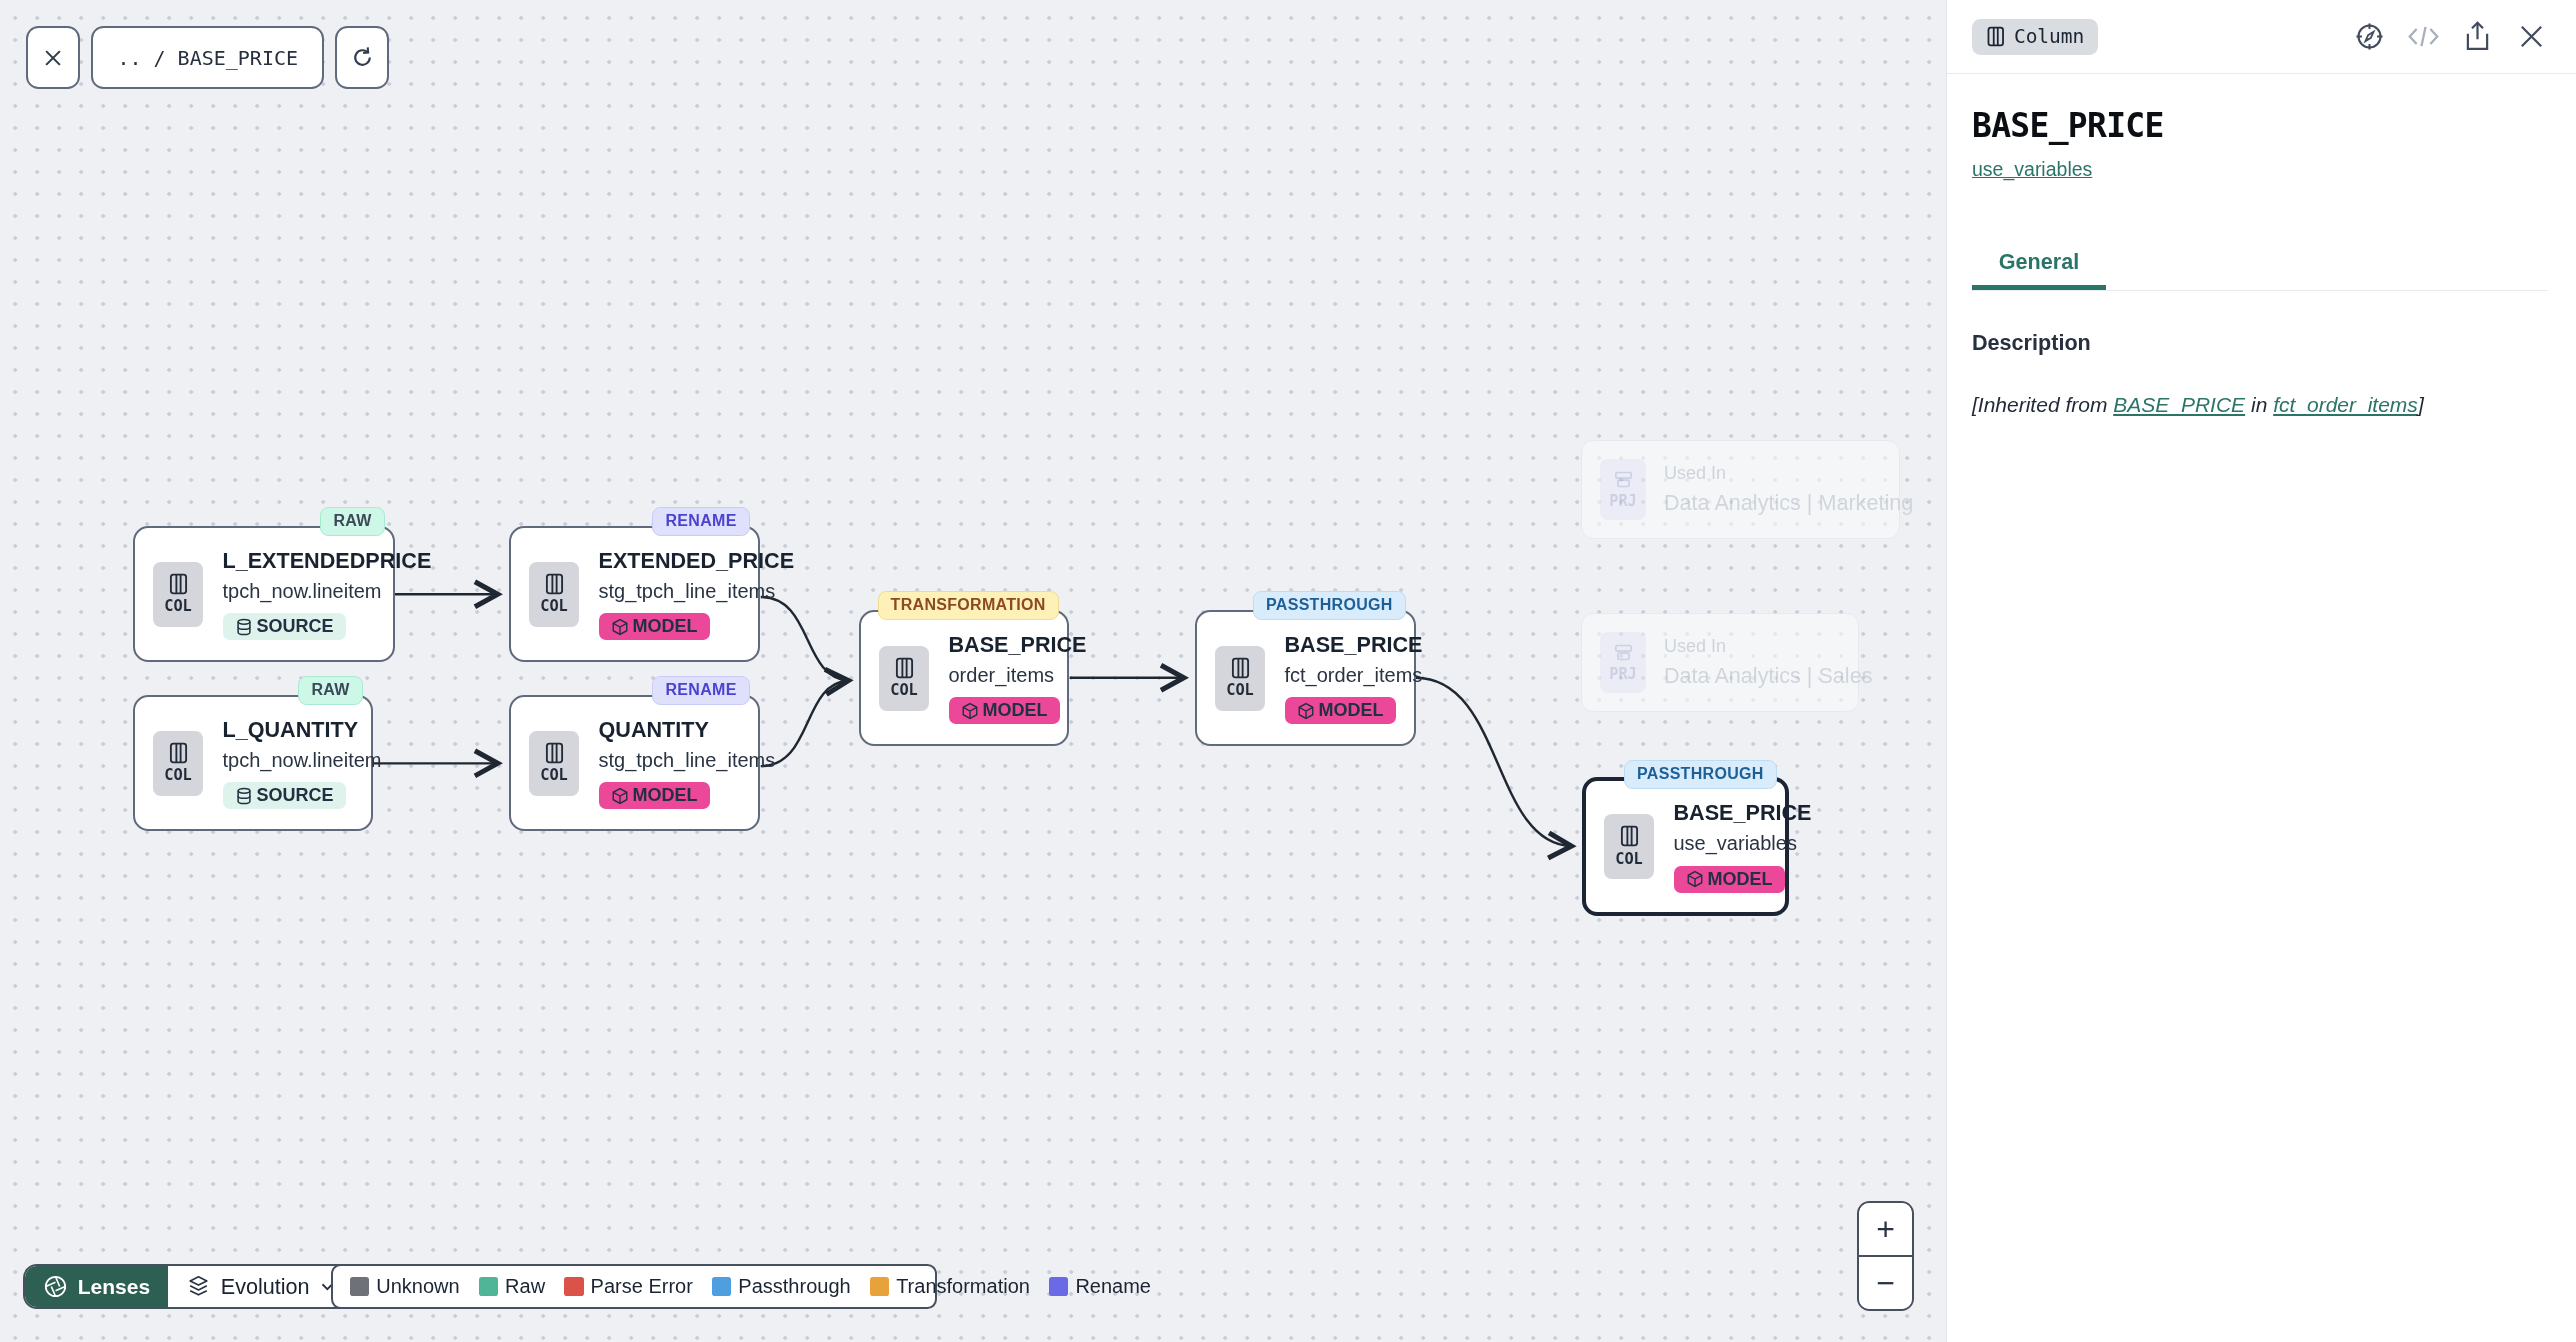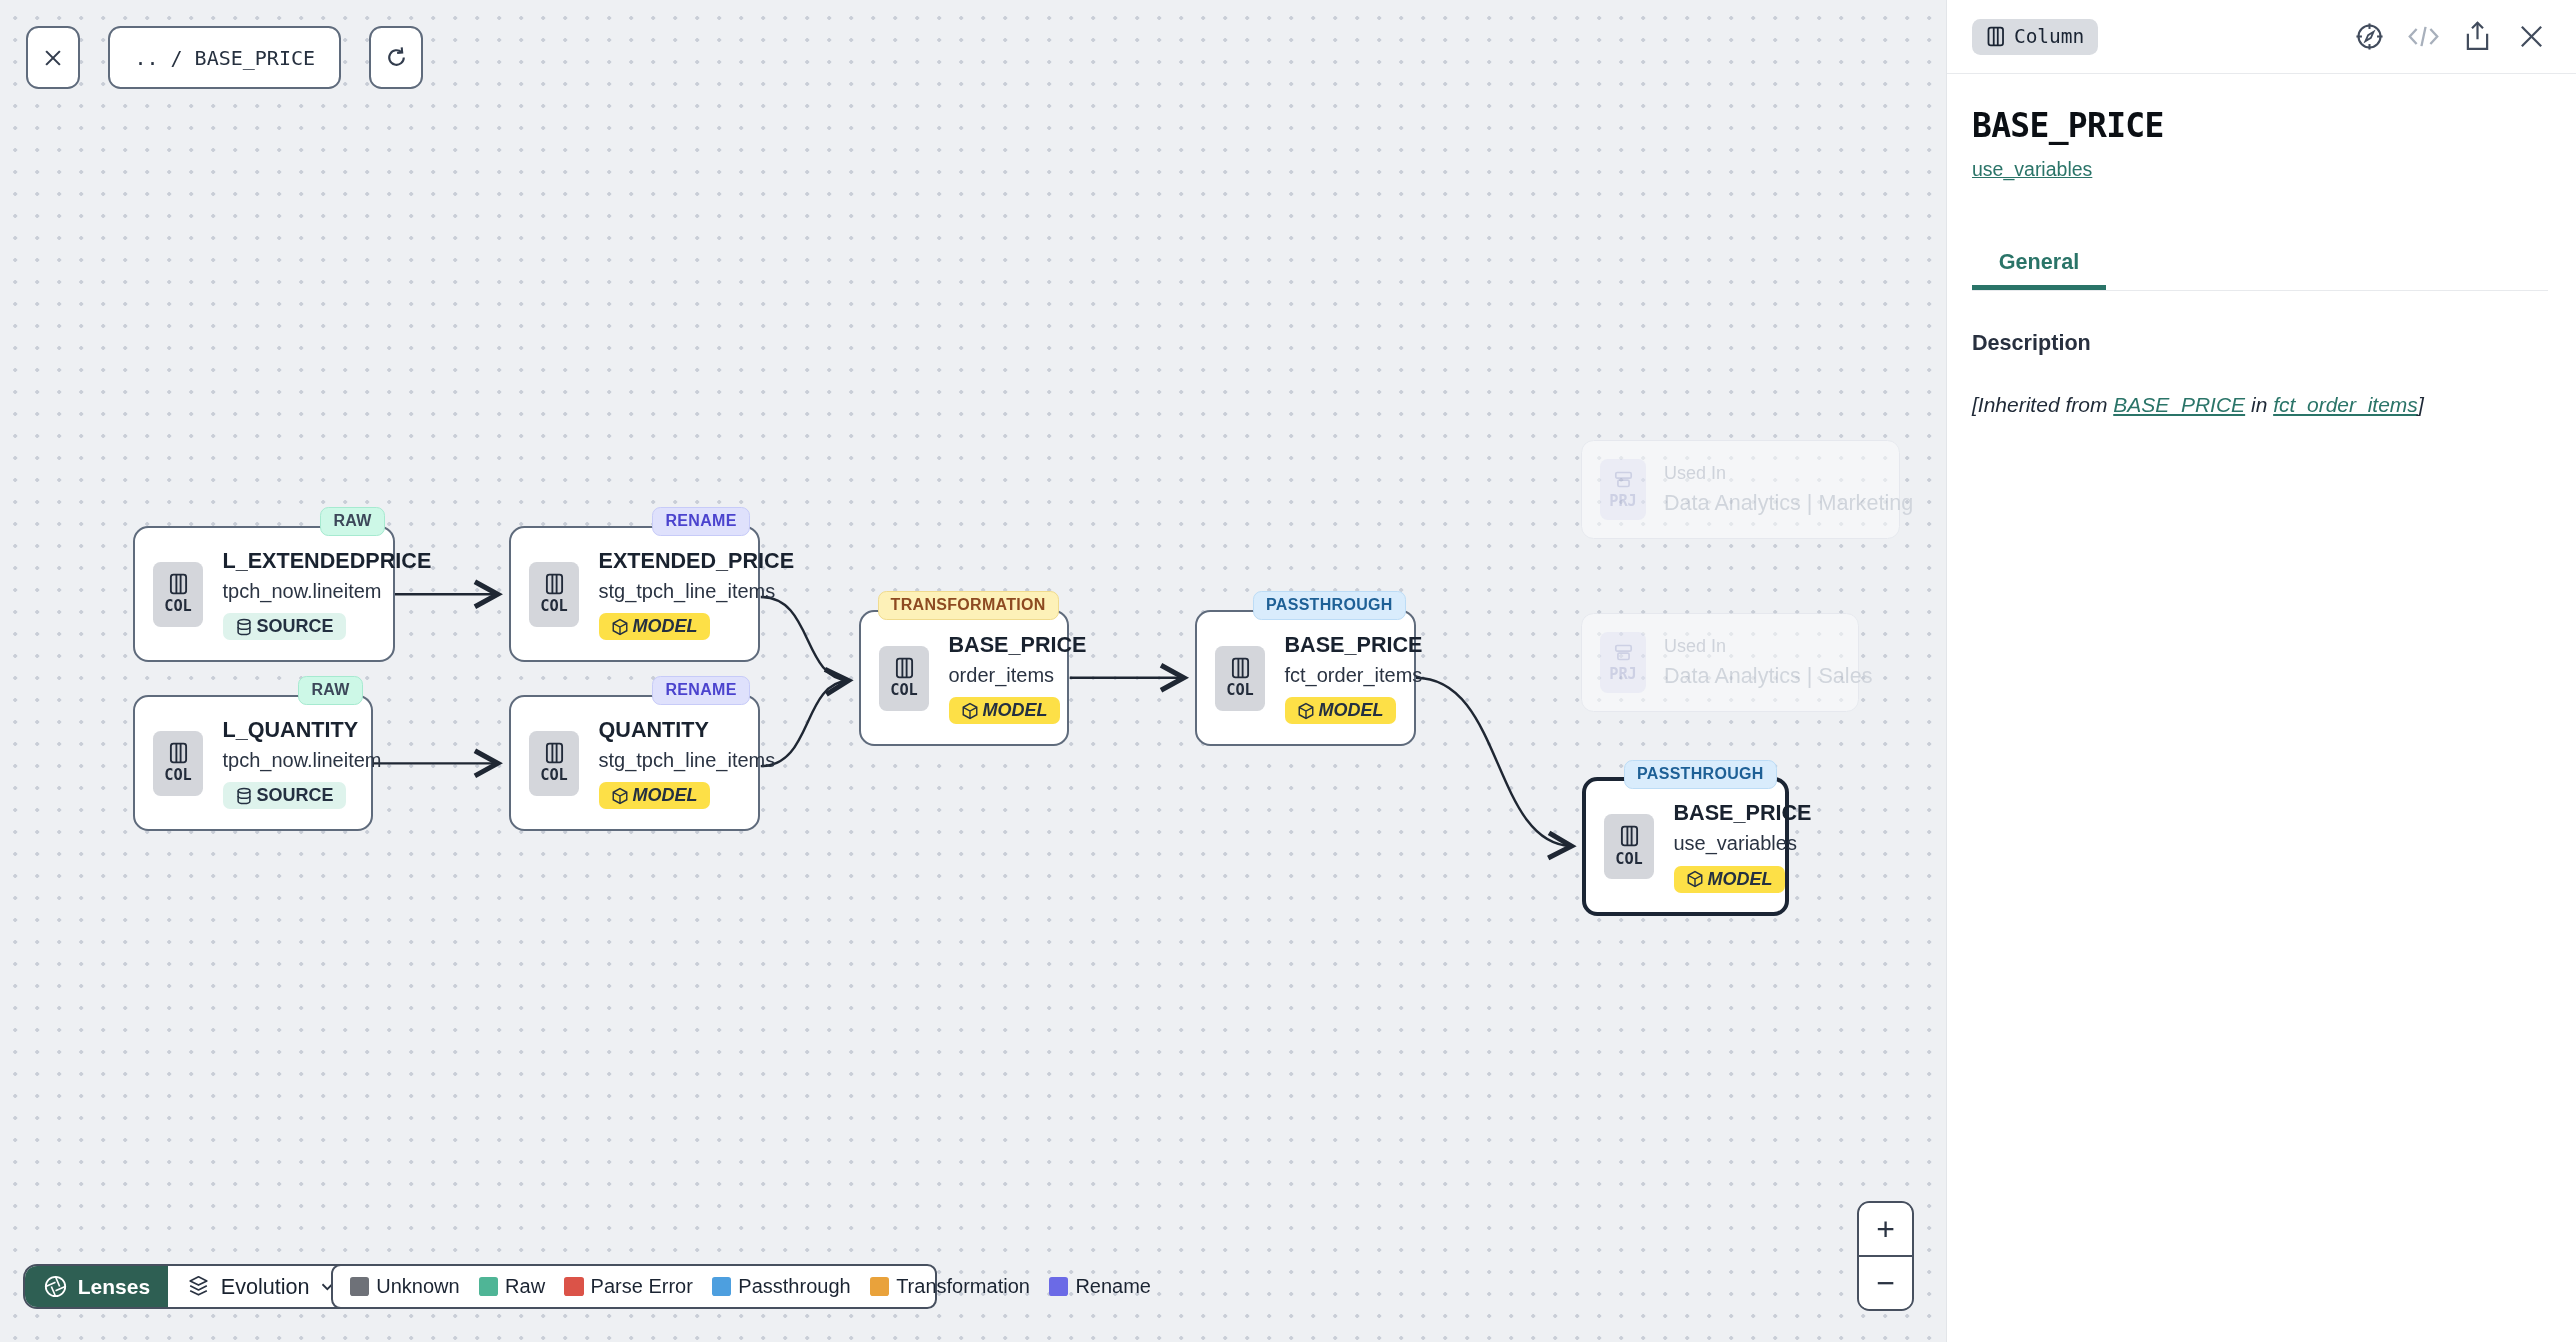--- a/index.html
+++ b/index.html
@@ -10,21 +10,21 @@
   .canvas {
     position: absolute; left: 0; top: 0; width: 1946px; height: 1343px;
     background-color: #eef0f3;
     background-image: radial-gradient(circle, #c9ced7 1.6px, transparent 1.9px);
     background-size: 22px 22px;
     background-position: 4.2px 7px;
   }
   svg.edges { position: absolute; left: 0; top: 0; z-index: 1; pointer-events: none; }
 
   
-  .toolbar { position: absolute; left: 26.4px; top: 26.4px; z-index: 6; display: flex; gap: 28px; }
+  .toolbar { position: absolute; left: 26.4px; top: 26.4px; z-index: 6; display: flex; gap: 11px; }
   .tbtn {
     height: 63px; background: #ffffff; border: 2.1px solid #5f6b7c; border-radius: 12.5px;
     display: flex; align-items: center; justify-content: center; color: #323c4d;
   }
   .tbtn.square { width: 54px; }
   .breadcrumb-btn { padding: 0 24px; font-family: "DejaVu Sans Mono", monospace; font-size: 20px; color: #26303f; }
 
   
   .node {
     position: absolute; z-index: 3; background: #ffffff; border: 2.1px solid #5f6b7c; border-radius: 15.3px;
@@ -49,21 +49,21 @@
   .chip .chip-label { font-family: "DejaVu Sans Mono", monospace; font-size: 15.3px; font-weight: 700; }
   .node-body { margin-left: 19.5px; display: flex; flex-direction: column; align-items: flex-start; }
   .node-title { font-size: 21.6px; font-weight: 700; color: #19222f; white-space: nowrap; }
   .node-sub   { font-size: 20px; color: #2a3342; margin-top: 6.3px; white-space: nowrap; }
   .kind-badge {
     margin-top: 10.4px; height: 27px; border-radius: 7px; padding: 0 12px;
     display: inline-flex; align-items: center; gap: 4px;
     font-size: 18px; font-weight: 700; color: #243041;
   }
   .kind-badge.source { background: #def3ec; }
-  .kind-badge.model  { background: #fde047; font-style: italic; }
+  .kind-badge.model  { background: #ec4899; }
 
   
   .ghost {
     position: absolute; z-index: 0; background: #fbfcfd; border: 1.4px solid #e0e3ea; border-radius: 12.5px;
     display: flex; align-items: center; padding: 0 18px; opacity: 0.55;
   }
   .ghost .chip { width: 46px; height: 61px; background: #e9eaf8; color: #b3b7d8; }
   .ghost .chip .chip-label { color: #b3b7d8; }
   .ghost-body { margin-left: 18px; }
   .ghost-label { font-size: 18px; color: #b6bcc8; }

